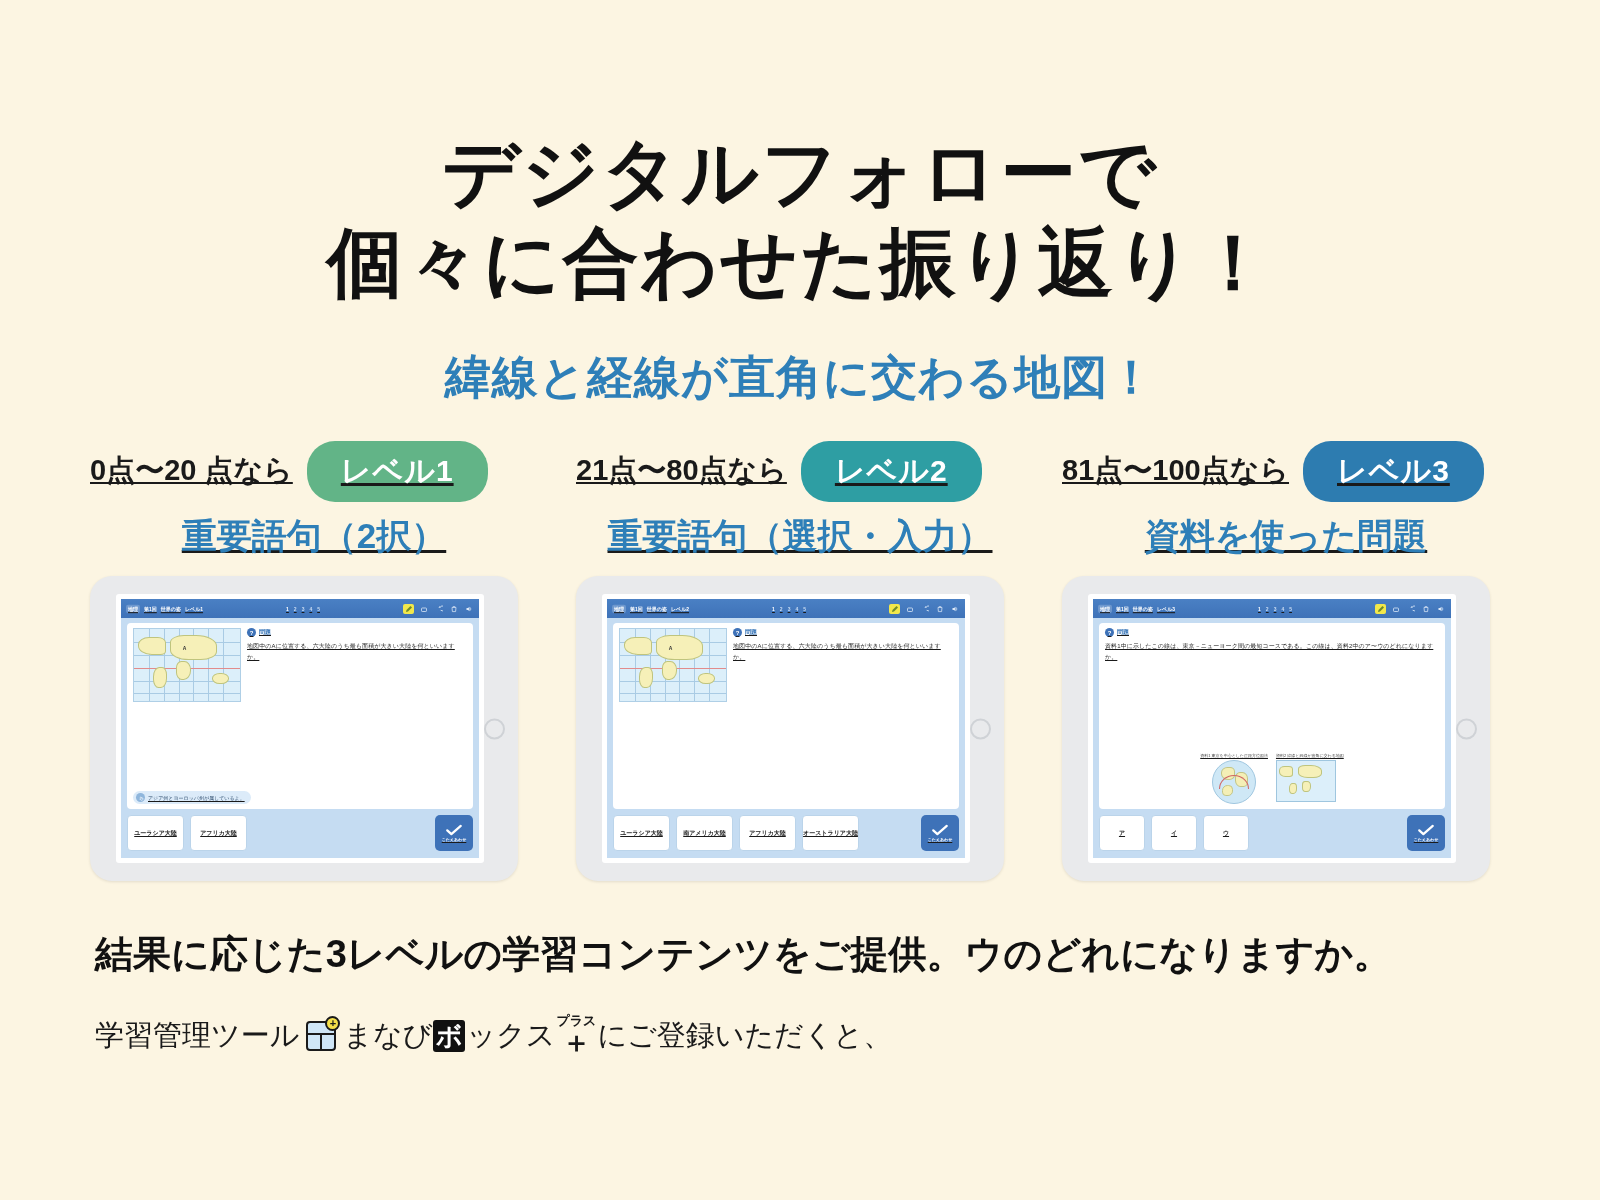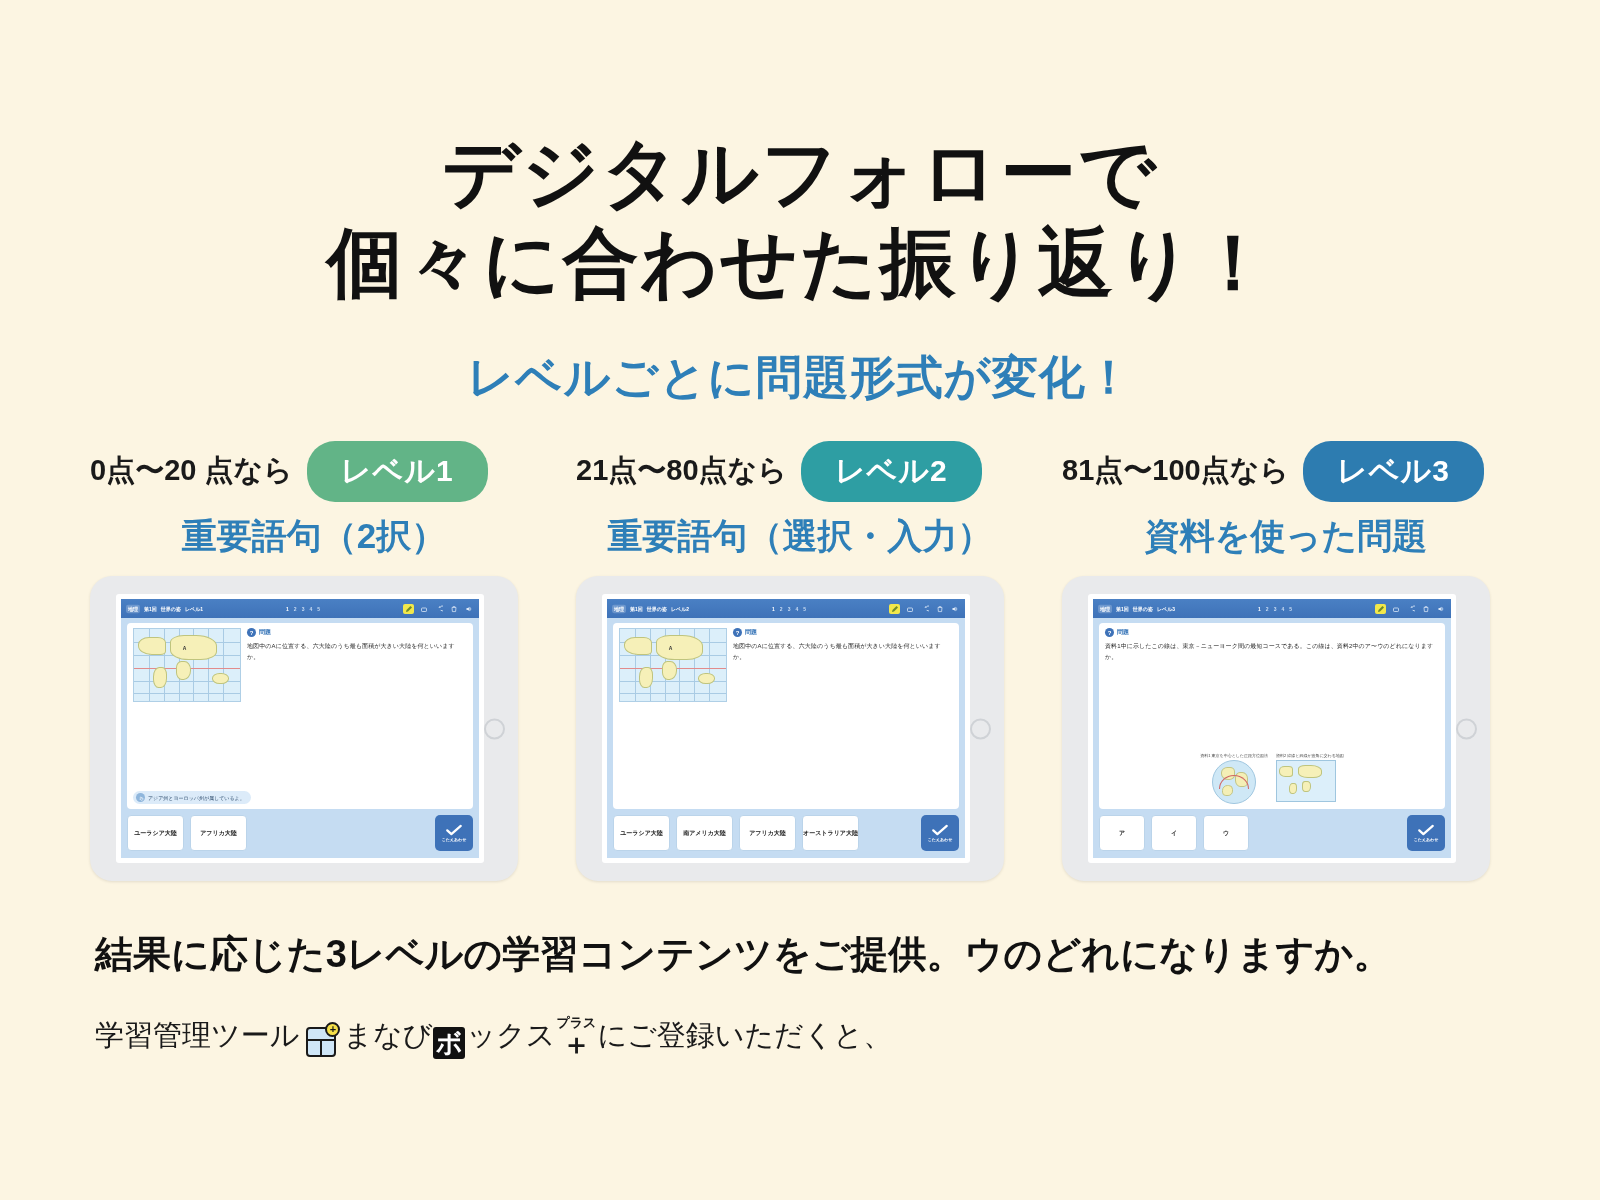--- a/index.html
+++ b/index.html
@@ -33,20 +33,21 @@
     color: #2E7FB8;
   }
 
   
   .cols {
     display: flex;
     justify-content: center;
     gap: 38px;
     margin-top: 34px;
     padding: 0 70px;
+    text-decoration: underline;
   }
   .col { width: 448px; }
 
   .badge-row {
     display: flex;
     align-items: center;
     justify-content: flex-start;
     gap: 14px;
     height: 56px;
   }
@@ -288,21 +289,21 @@
     letter-spacing: 0px;
     color: #111;
   }
   .note {
     margin: 32px 0 0 95px;
     font-size: 29px;
     line-height: 1.62;
     color: #1a1a1a;
     font-weight: 500;
   }
-  .note .line { display: flex; align-items: flex-end; white-space: nowrap; }
+  .note .line { display: flex; align-items: center; white-space: nowrap; }
 
   .logo-box {
     display: inline-flex;
     width: 34px; height: 34px;
     margin: 0 5px;
     position: relative;
     vertical-align: middle;
     align-items: center; justify-content: center;
   }
   .logo-box .cube {
@@ -363,21 +364,21 @@
   .ruby-base { font-size: 29px; font-weight: 900; line-height: 1; }
 </style>
 </head>
 <body>
 
 <div class="heading">
   <span class="ln">デジタルフォローで</span>
   <span class="ln">個々に合わせた振り返り！</span>
 </div>
 
-<div class="subheading">レベルごとに問題形式が変化！</div>
+<div class="subheading">緯線と経線が直角に交わる地図！</div>
 
 <div class="cols">
 
   <div class="col">
     <div class="badge-row">
       <span class="range-label">0点〜20 点なら</span>
       <span class="pill lv1">レベル1</span>
     </div>
     <div class="col-title">重要語句（2択）</div>
 

